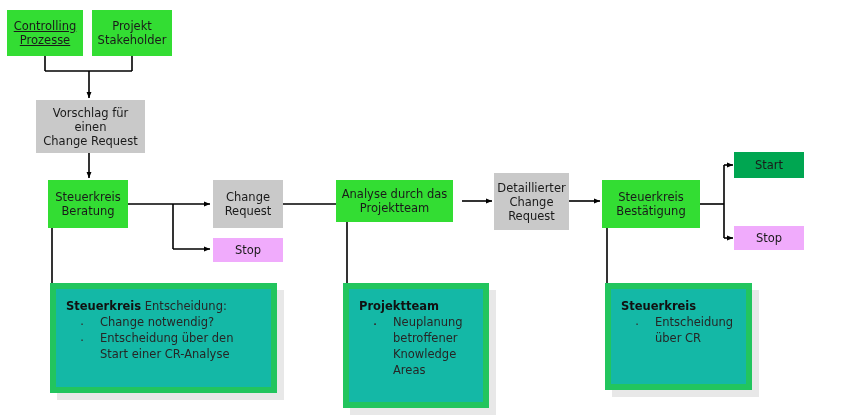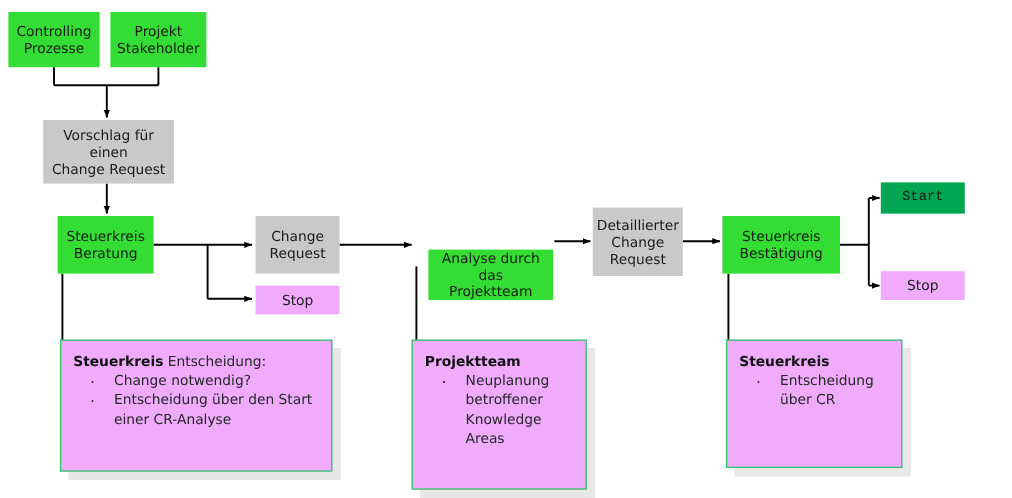--- a/index.html
+++ b/index.html
@@ -32,22 +32,22 @@
     z-index: 3;
   }
   .node.green     { background: #33dd33; }
   .node.darkgreen { background: #00a651; }
   .node.gray      { background: #c9c9c9; }
   .node.lightgray { background: #f0abfc; }
 
   .notebox {
     position: absolute;
     box-sizing: border-box;
-    background: #f0abfc;
-    border: 1px solid #22c55e;
+    background: #14b8a6;
+    border: 6px solid #22c55e;
     z-index: 4;
     padding: 9px 10px 1px 10px;
     font-size: 11.5px;
     line-height: 16px;
     color: #262626;
   }
   .note-shadow {
     position: absolute;
     background: #e8e8e8;
     z-index: 2;
@@ -119,49 +119,49 @@
       <path d="M52,228 L52,284"></path>
       <path d="M347,222 L347,284"></path>
       <path d="M607,228 L607,284"></path>
     </g>
   </svg>
 
   <div class="note-shadow" style="left:57px; top:290px; width:227px; height:110px;"></div>
   <div class="note-shadow" style="left:350px; top:290px; width:146px; height:125px;"></div>
   <div class="note-shadow" style="left:612px; top:290px; width:147px; height:107px;"></div>
 
-  <div class="node green" style="left:7px; top:10px; width:76px; height:46px;">Controlling
+  <div class="node green" style="left:7px; top:10px; width:76px; height:46px;text-decoration:underline;">Controlling
 Prozesse</div>
 
   <div class="node gray" style="left:36px; top:100px; width:109px; height:53px;">Vorschlag für
 einen
 Change Request</div>
 
   <div class="node green" style="left:92px; top:10px; width:80px; height:46px;">Projekt
 Stakeholder</div>
 
   <div class="node green" style="left:48px; top:180px; width:80px; height:48px;">Steuerkreis
 Beratung</div>
 
   <div class="node gray" style="left:213px; top:180px; width:70px; height:48px;">Change
 Request</div>
 
   <div class="node lightgray" style="left:213px; top:238px; width:70px; height:24px;">Stop</div>
 
-  <div class="node green" style="left:357px; top:180px; width:104px; height:42px;margin-top:28px;">Analyse durch das
+  <div class="node green" style="left:336px; top:180px; width:117px; height:42px;">Analyse durch das
 Projektteam</div>
 
   <div class="node gray" style="left:494px; top:173px; width:75px; height:57px;">Detaillierter
 Change
 Request</div>
 
   <div class="node green" style="left:602px; top:180px; width:98px; height:48px;">Steuerkreis
 Bestätigung</div>
 
-  <div class="node darkgreen" style="left:734px; top:152px; width:70px; height:26px;font-family:Liberation Mono, monospace;">Start</div>
+  <div class="node darkgreen" style="left:734px; top:152px; width:70px; height:26px;">Start</div>
 
   <div class="node lightgray" style="left:734px; top:226px; width:70px; height:24px;">Stop</div>
 
   <div class="notebox" style="left:50px; top:283px; width:227px; height:110px;">
     <div>
       <span class="note-title">Steuerkreis</span><span> Entscheidung:</span>
     </div>
     <ul class="note-list">
       <li>
         <span class="bullet">.</span>

